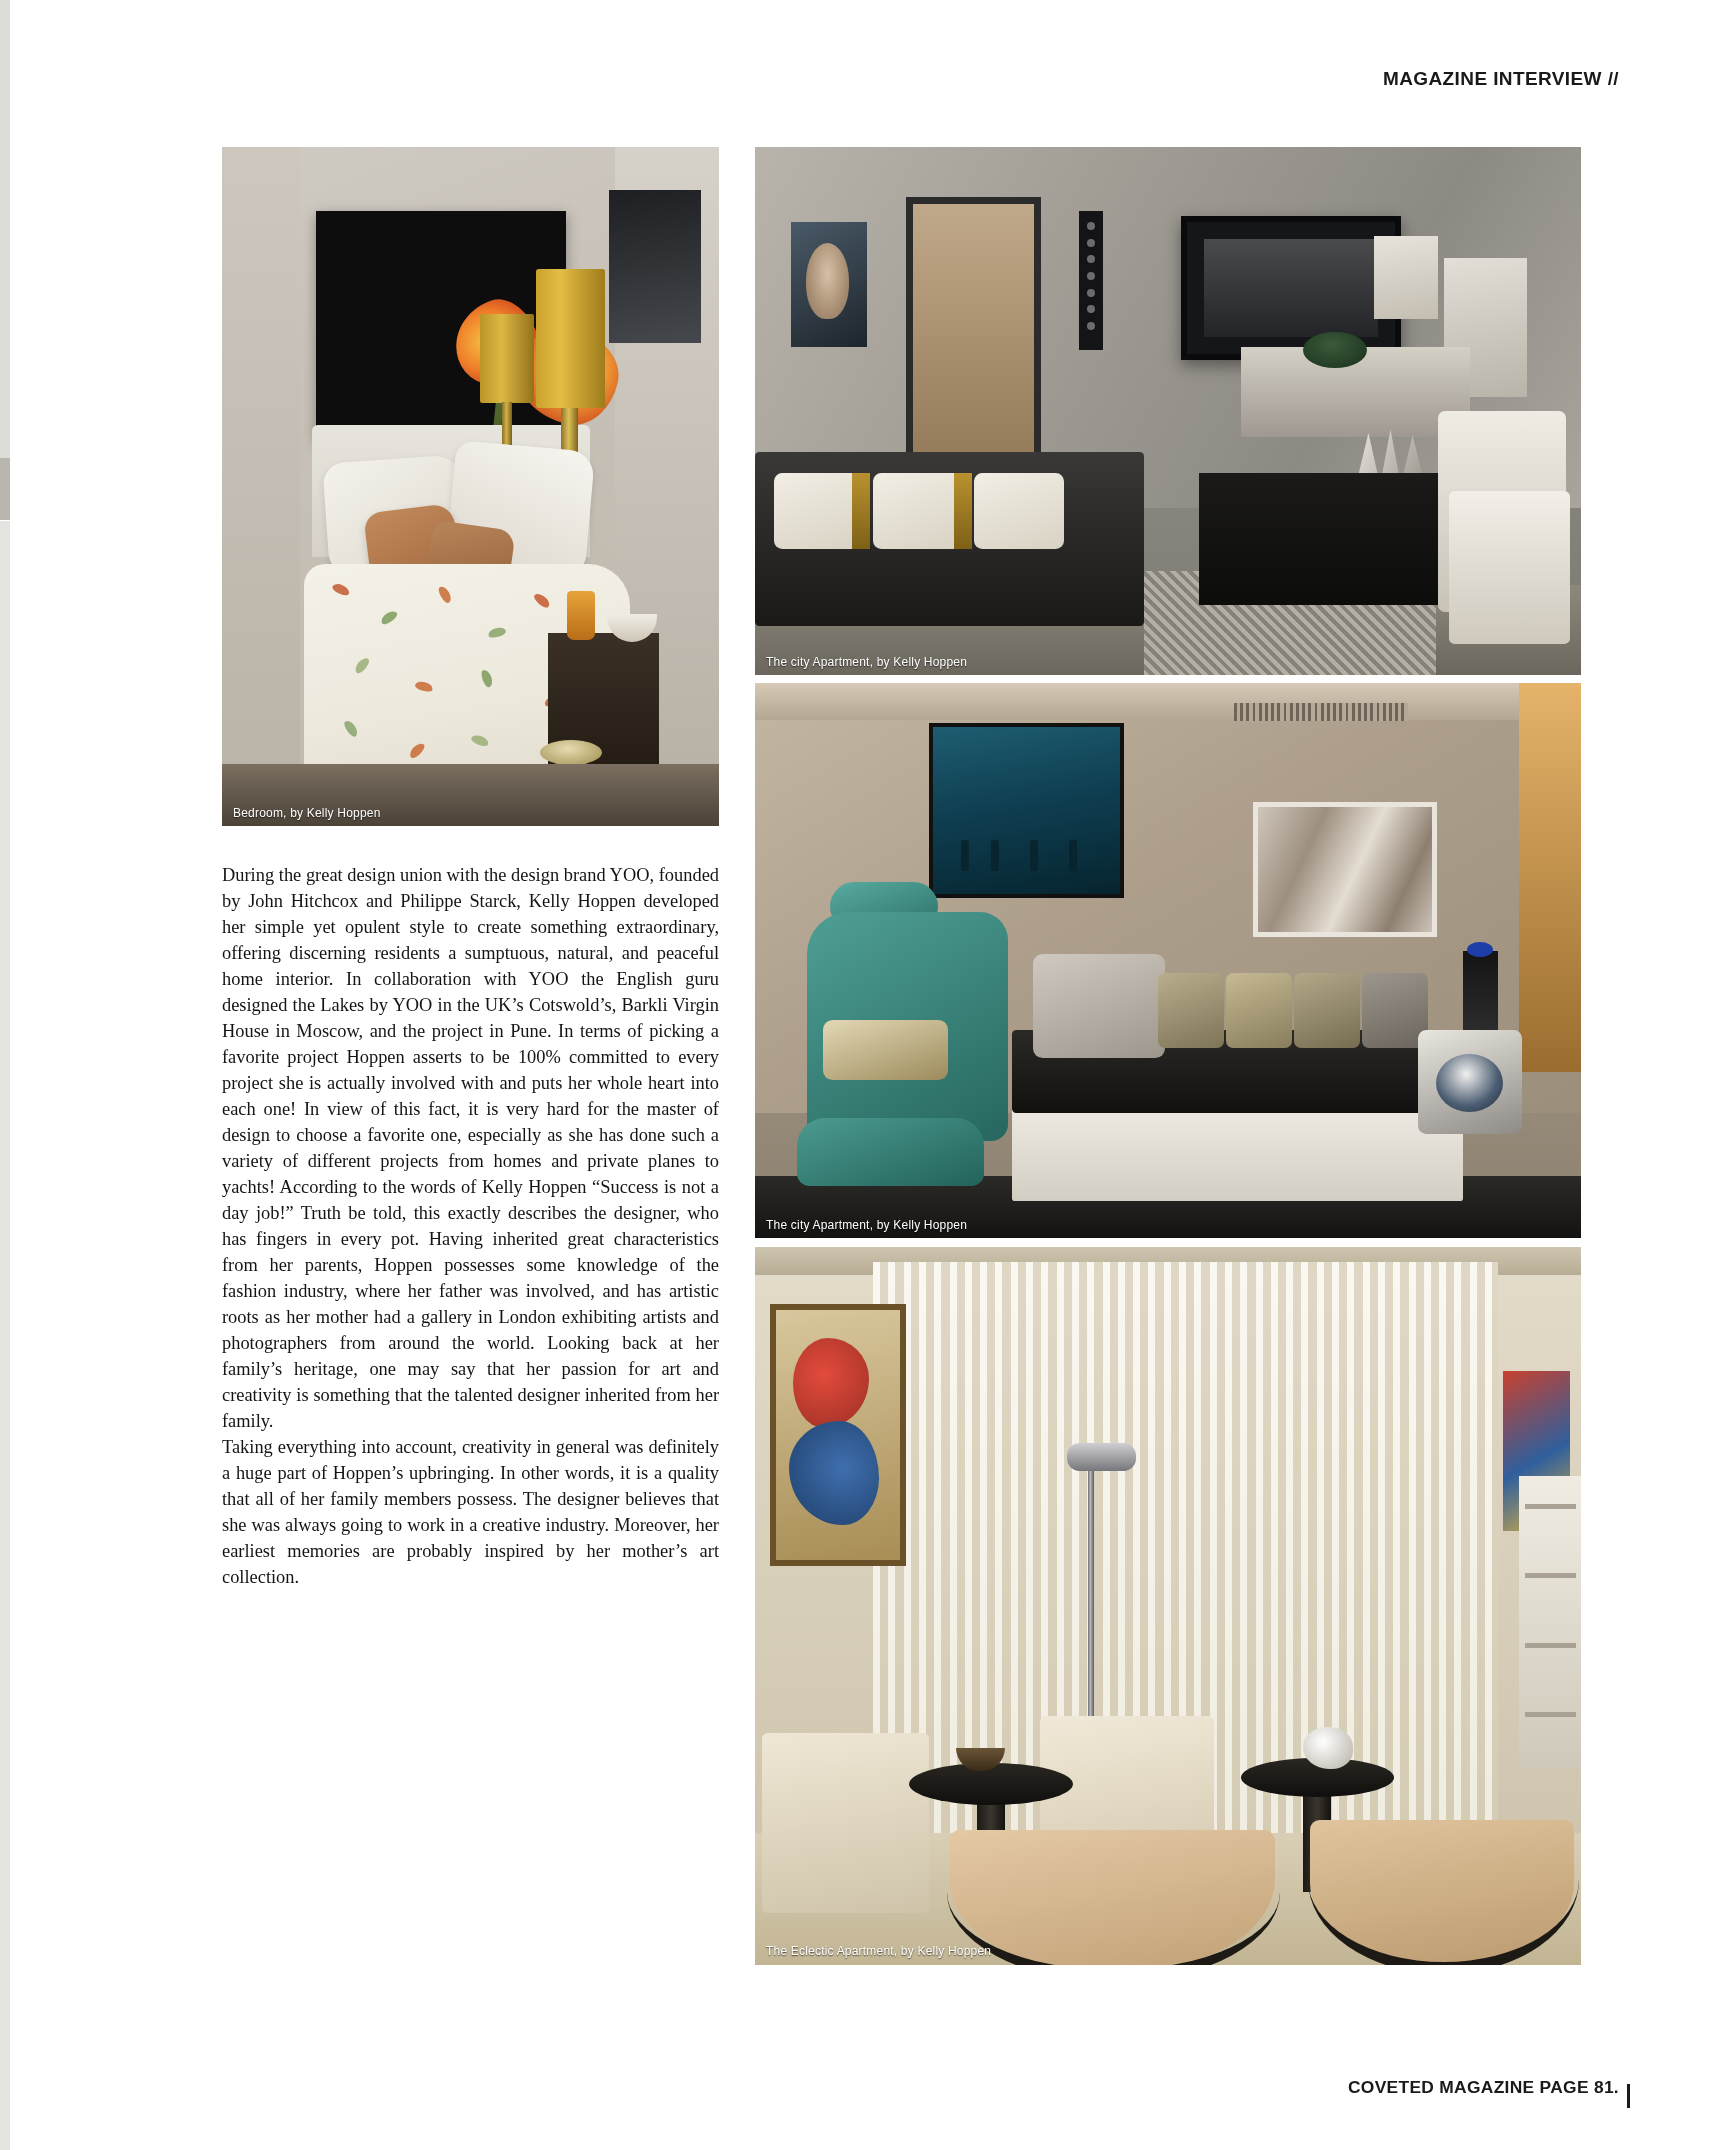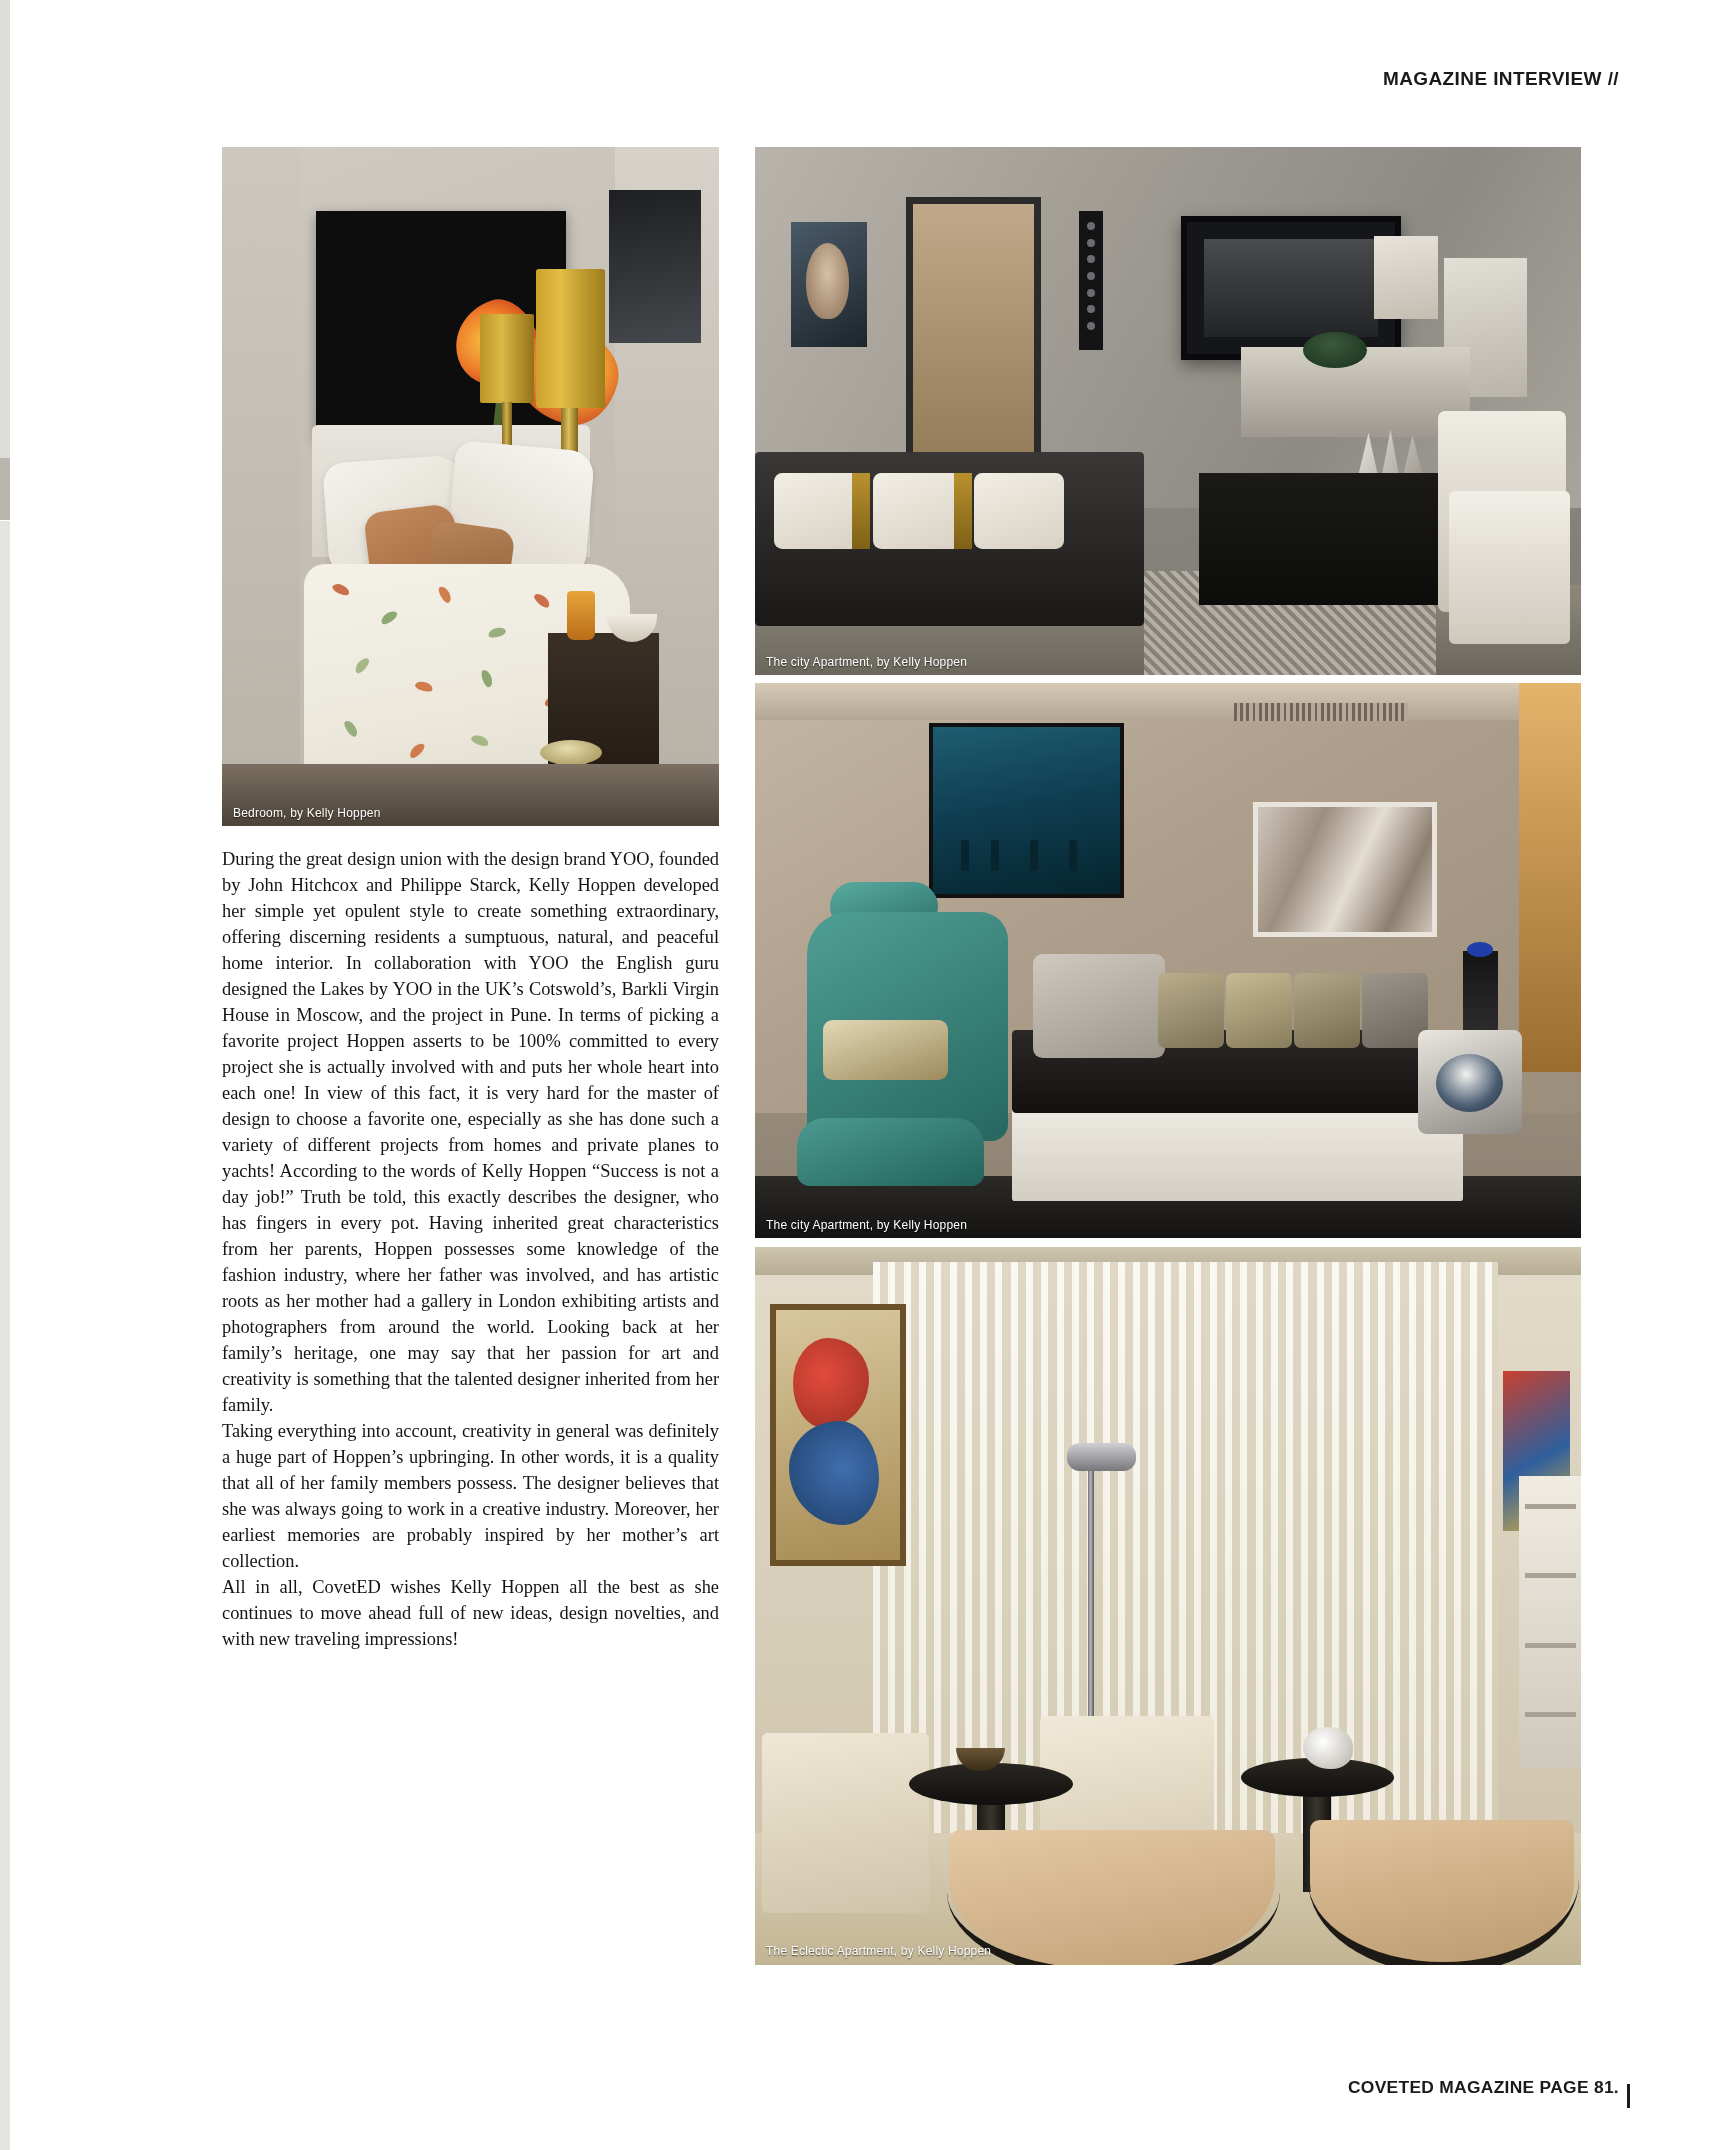--- a/index.html
+++ b/index.html
@@ -537,21 +537,21 @@
   .e-shelf {
     position: absolute; right: 0; top: 229px; width: 62px; height: 292px;
     background: linear-gradient(180deg,#f0ece2,#cfc9bb);
   }
   .e-shelf i {
     position: absolute; left: 5.6px; width: 51px; height: 5.6px; background: #a9a294;
   }
 
   
   .body-text {
-    margin-top: 20px;
+    margin-top: 36px;
     font-family: "Liberation Serif", serif;
     font-size: 18.4px;
     line-height: 26px;
     color: #141414;
     text-align: justify;
     text-justify: inter-word;
     hyphens: auto;
   }
   .body-text p { margin: 0; }
   .body-text p + p { margin-top: 0; }
@@ -608,21 +608,20 @@
       <div class="bd-vase-amber"></div>
       <div class="bd-bowl"></div>
       <div class="bd-lamp-tall-base"></div>
       <div class="bd-floor"></div>
       <div class="caption">Bedroom, by Kelly Hoppen</div>
     </div>
 
     <div class="body-text">
       <p>During the great design union with the design brand YOO, founded by John Hitchcox and Philippe Starck, Kelly Hoppen developed her simple yet opulent style to create something extraordinary, offering discerning residents a sumptuous, natural, and peaceful home interior. In collaboration with YOO the English guru designed the Lakes by YOO in the UK’s Cotswold’s, Barkli Virgin House in Moscow, and the project in Pune. In terms of picking a favorite project Hoppen asserts to be 100% committed to every project she is actually involved with and puts her whole heart into each one! In view of this fact, it is very hard for the master of design to choose a favorite one, especially as she has done such a variety of different projects from homes and private planes to yachts!  According to the words of Kelly Hoppen “Success is not a day job!” Truth be told, this exactly describes the designer, who has fingers in every pot. Having inherited great characteristics from her parents, Hoppen possesses some knowledge of the fashion industry, where her father was involved, and has artistic roots as her mother had a gallery in London exhibiting artists and photographers from around the world. Looking back at her family’s heritage, one may say that her passion for art and creativity is something that the talented designer inherited from her family.</p>
       <p>Taking everything into account, creativity in general was definitely a huge part of Hoppen’s upbringing. In other words, it is a quality that all of her family members possess. The designer believes that she was always going to work in a creative industry. Moreover, her earliest memories are probably inspired by her mother’s art collection.</p>
-      <p>All in all, CovetED wishes Kelly Hoppen all the best as she continues to move ahead full of new ideas, design novelties, and with new traveling impressions!</p>
     </div>
   </div>
 
   <div class="col-right">
 
     <div class="photo ph-city1">
       <div class="c1-wall"></div>
       <div class="c1-doorway"></div>
       <div class="c1-art-left">
         <div class="c1-art-left-face"></div>

